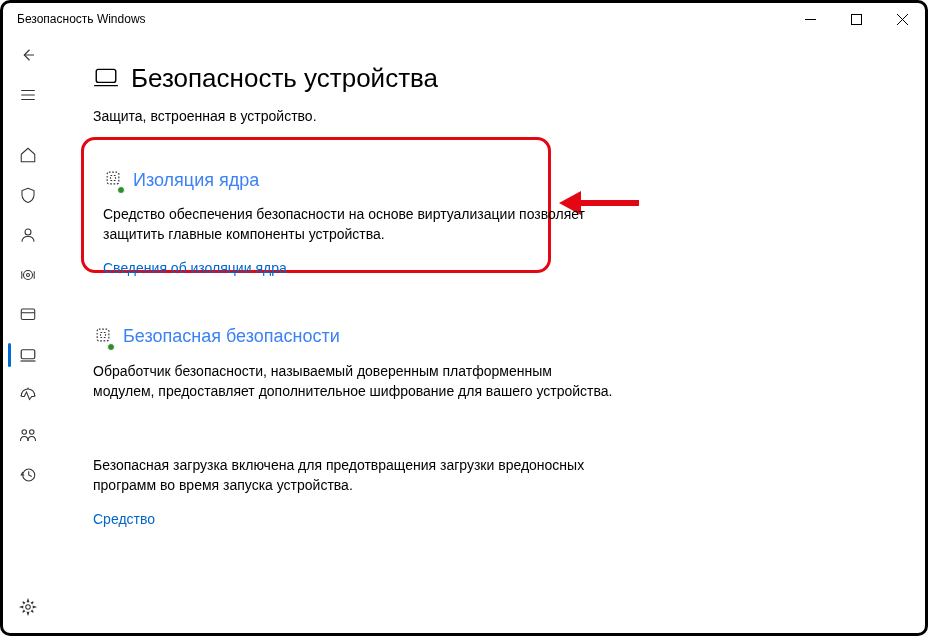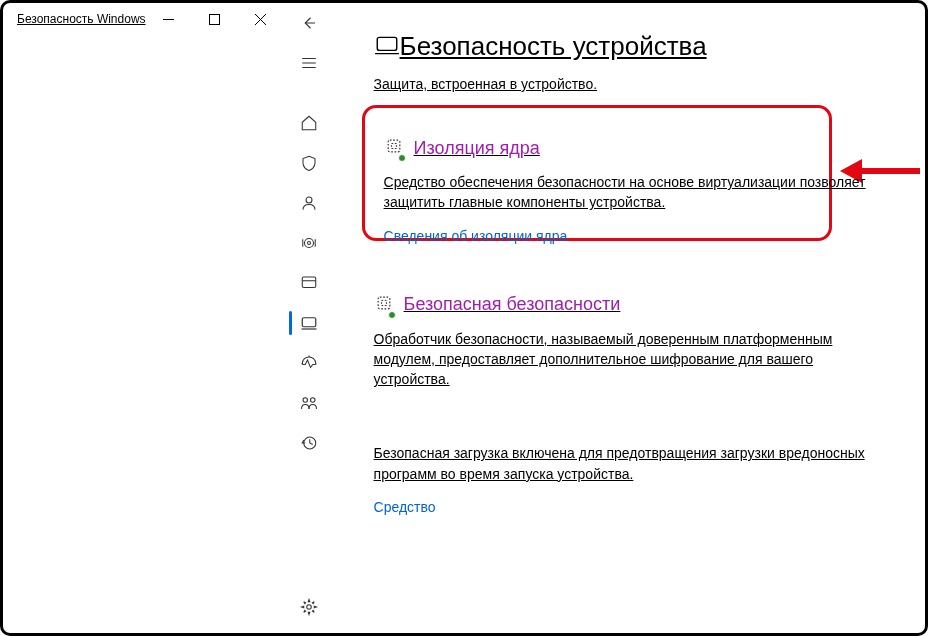--- a/index.html
+++ b/index.html
@@ -1,43 +1,43 @@
 <!DOCTYPE html>
 <html><head>
 <meta charset="utf-8">
 <style>
   * { box-sizing: border-box; margin: 0; padding: 0; }
   html, body { width: 928px; height: 636px; font-family: "Segoe UI", Arial, sans-serif; background:#fff; overflow:hidden; }
-  .window { width:928px; height:636px; border:3px solid #000; border-radius:10px; background:#fff; display:flex; flex-direction:row; overflow:hidden;text-decoration:underline; }
+  .window { width:928px; height:636px; border:3px solid #000; border-radius:10px; background:#fff; display:flex; flex-direction:column; overflow:hidden; }
 
   
   .titlebar { height:32px; display:flex; align-items:center; padding-left:14px; font-size:12px; color:#000; }
   .titlebar .winctrl { margin-left:auto; display:flex; }
   .titlebar .winbtn { width:46px; height:32px; display:flex; align-items:center; justify-content:center; }
   .titlebar .winbtn svg { stroke:#000; }
 
   .body { flex:1; display:flex; overflow:hidden; }
 
   
   .sidebar { width:50px; display:flex; flex-direction:column; align-items:center; position:relative; }
   .sidebar .sbtn { width:40px; height:40px; display:flex; align-items:center; justify-content:center; color:#333; border-radius:4px; position:relative; }
   .sidebar .sbtn svg { stroke:#333; }
   .sidebar .sbtn.selected::before { content:""; position:absolute; left:0px; top:8px; bottom:8px; width:3px; background:#006bd6; border-radius:2px; }
   .sidebar .spacer2 { flex:1; }
 
   
   .main { flex:1; padding:28px 40px 10px 40px; overflow:auto; position:relative; }
-  .page-title-row { display:flex; align-items:center; margin-bottom:14px; }
+  .page-title-row { display:flex; align-items:center; gap:12px; margin-bottom:14px; }
   .page-title-row svg { stroke:#000; }
   .page-title { font-size:26px; font-weight:400; color:#000; }
   .page-sub { font-size:14px; color:#000; margin-bottom:30px; }
 
   .section { max-width:520px; margin-bottom:36px; position:relative; padding:2px 0; }
   .section .sec-head { display:flex; align-items:center; gap:10px; margin-bottom:12px; }
-  .section .sec-title { font-size:18px; font-weight:400; color:#a21caf; }
+  .section .sec-title { font-size:18px; font-weight:400; color:#3b82f6; }
   .section .sec-desc { font-size:14px; color:#000; line-height:1.45; margin-bottom:14px; }
   .section .sec-link { font-size:14px; color:#0066cc; text-decoration:none; cursor:pointer; display:inline-block; }
 
   .highlight { border:3px solid #e30613; border-radius:14px; position:absolute; pointer-events:none; }
 
   .arrow { position:absolute; }
   .arrow-line { height:6px; background:#e30613; }
   .arrow-head { width:0; height:0; border-top:12px solid transparent; border-bottom:12px solid transparent; border-right:22px solid #e30613; position:absolute; left:-20px; top:-9px; }
 
   

